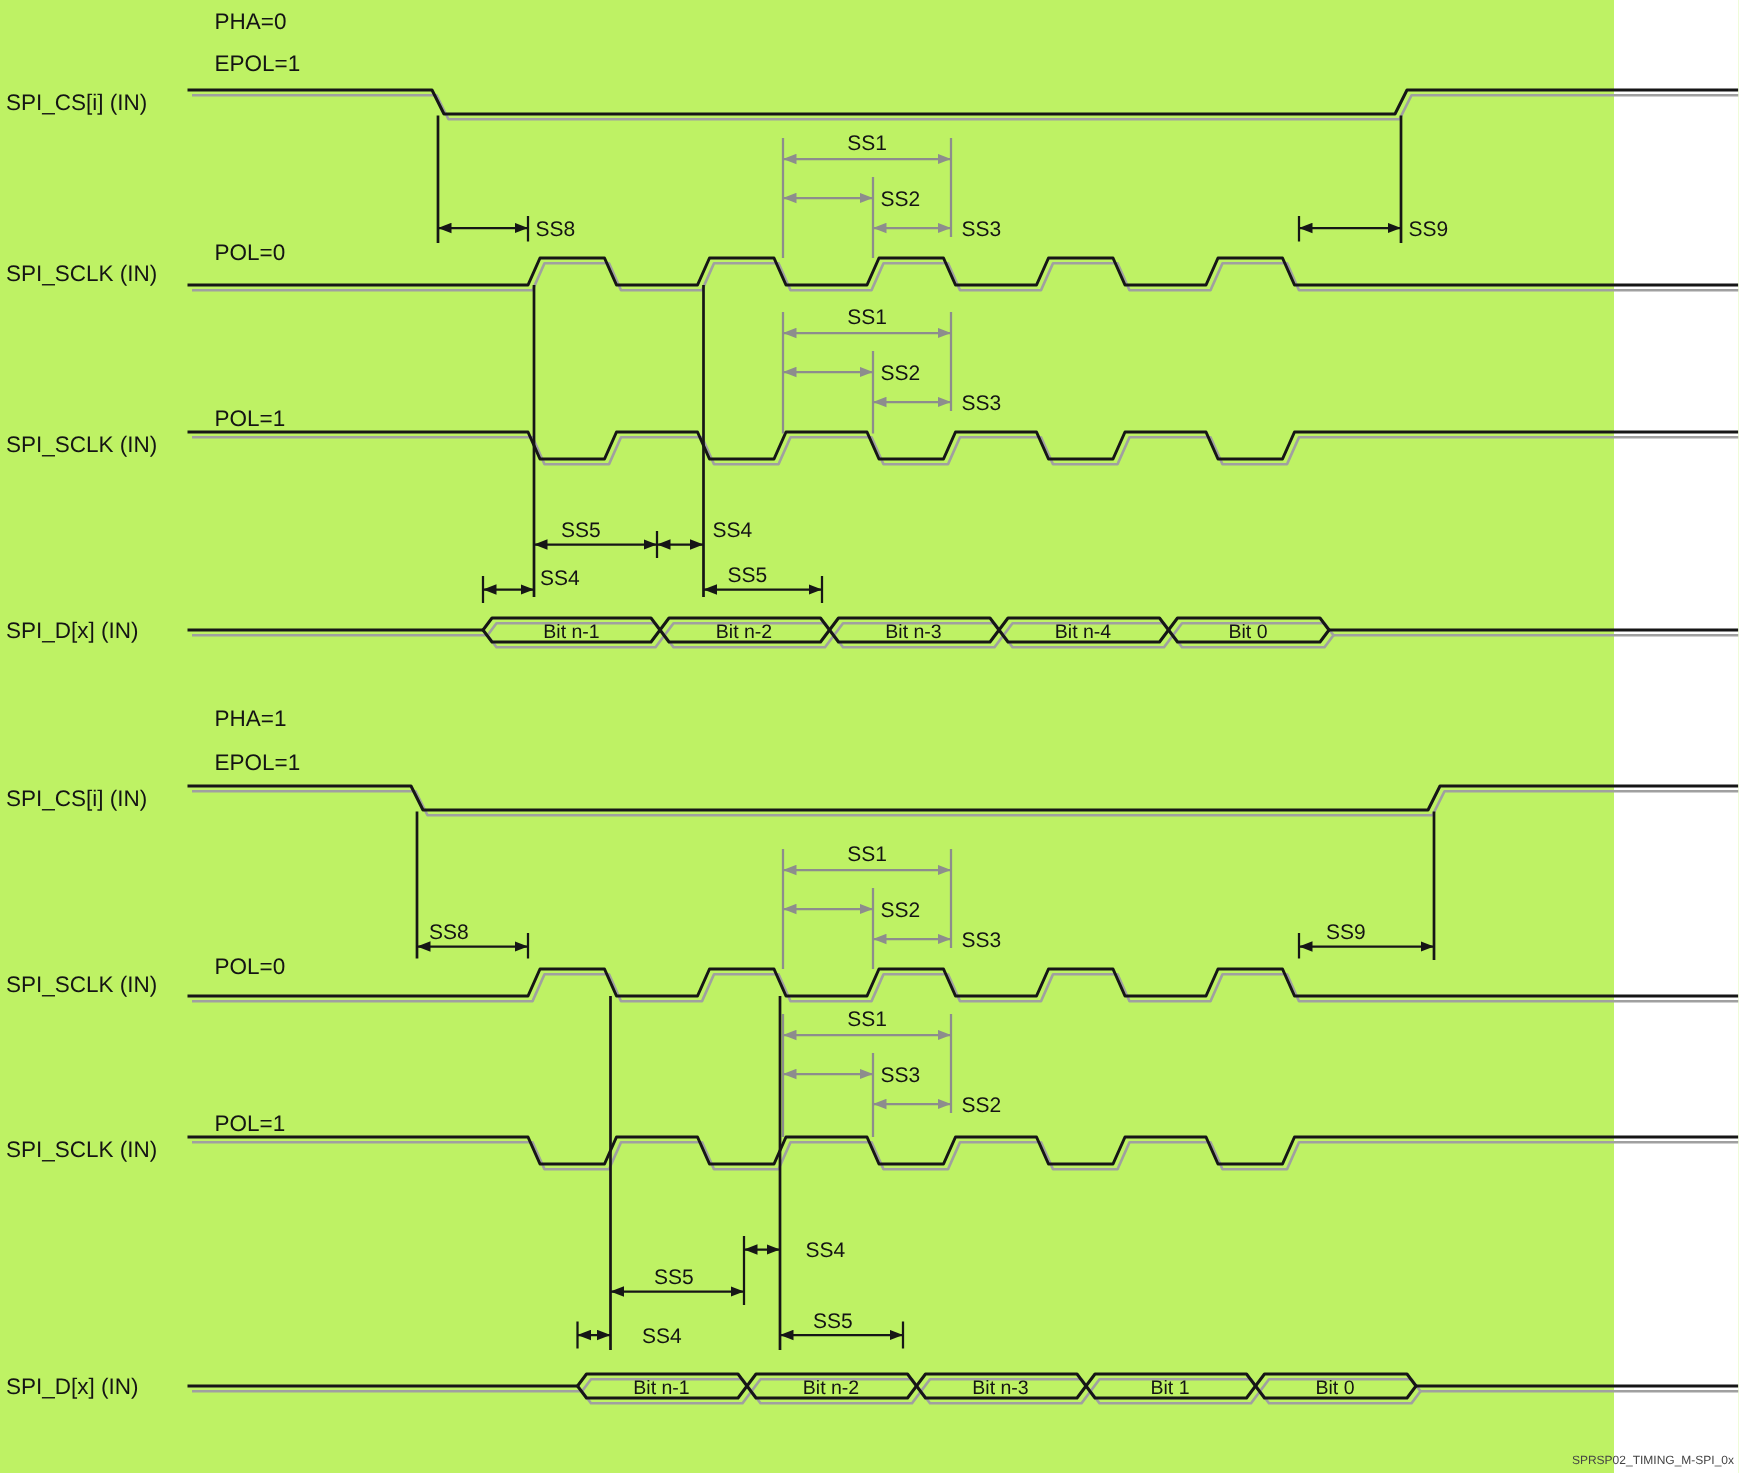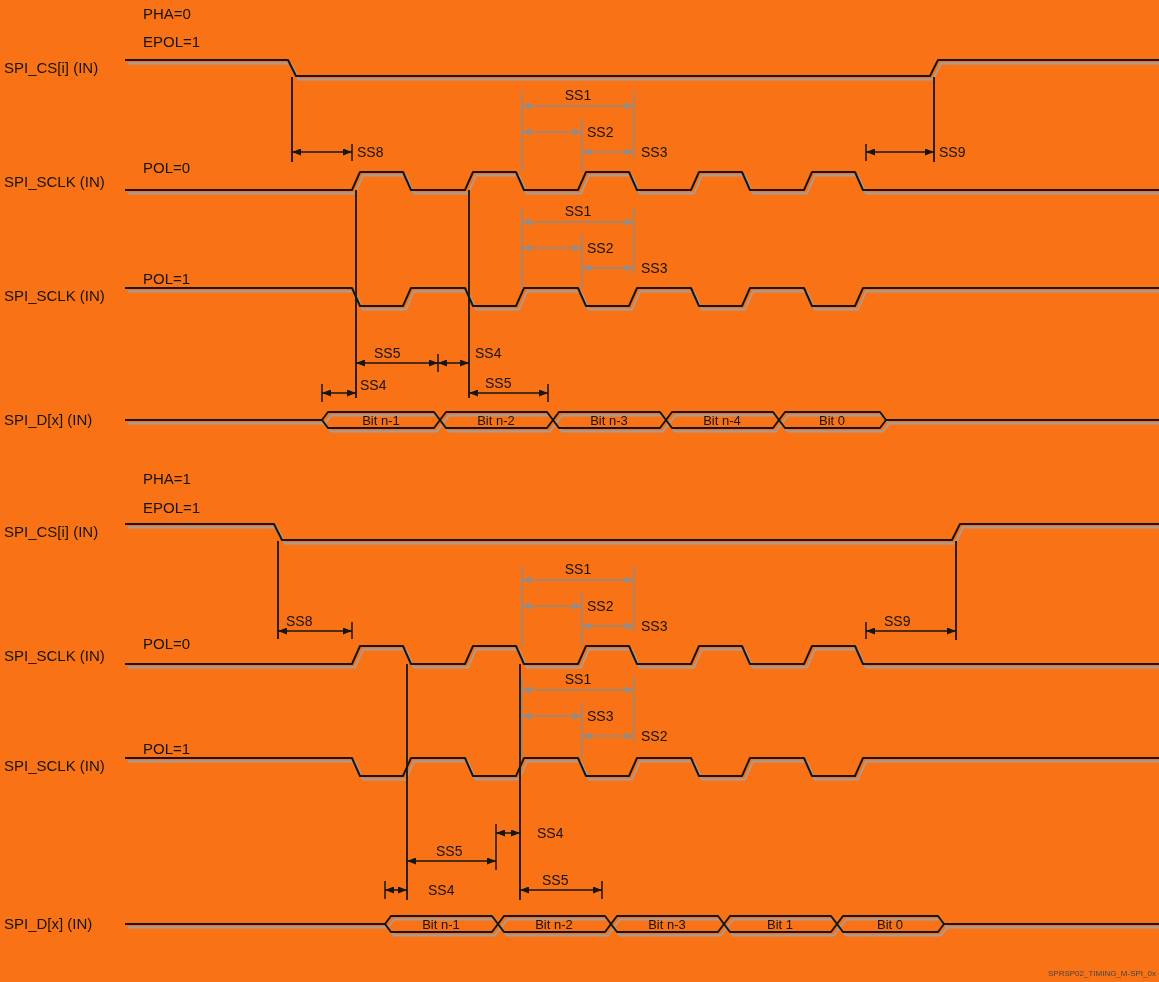--- a/index.html
+++ b/index.html
@@ -1,16 +1,16 @@
 <!DOCTYPE html>
 <html><head>
 <meta charset="utf-8">
 <style>
   html,body{margin:0;padding:0;background:#fff}
-  .stage{position:relative;width:1159px;height:982px;background:#f97316}
+  .stage{position:relative;width:1076px;height:982px;background:#bef264}
   svg{display:block}
   text{font-family:"Liberation Sans",sans-serif;fill:#141414}
   .sig{font-size:15px}
   .ss{font-size:14px}
   .bit{font-size:13px;text-anchor:middle}
   .wm{font-size:8px;fill:#444;text-anchor:end}
   .wfsrc{fill:none;stroke:currentColor;stroke-linejoin:round;stroke-linecap:butt}
   use.shadow{color:#a0a0a0;stroke-width:1.8}
   use.wfmain{color:#161616;stroke-width:2}
   .mb{stroke:#161616;stroke-width:1.5;fill:none}

